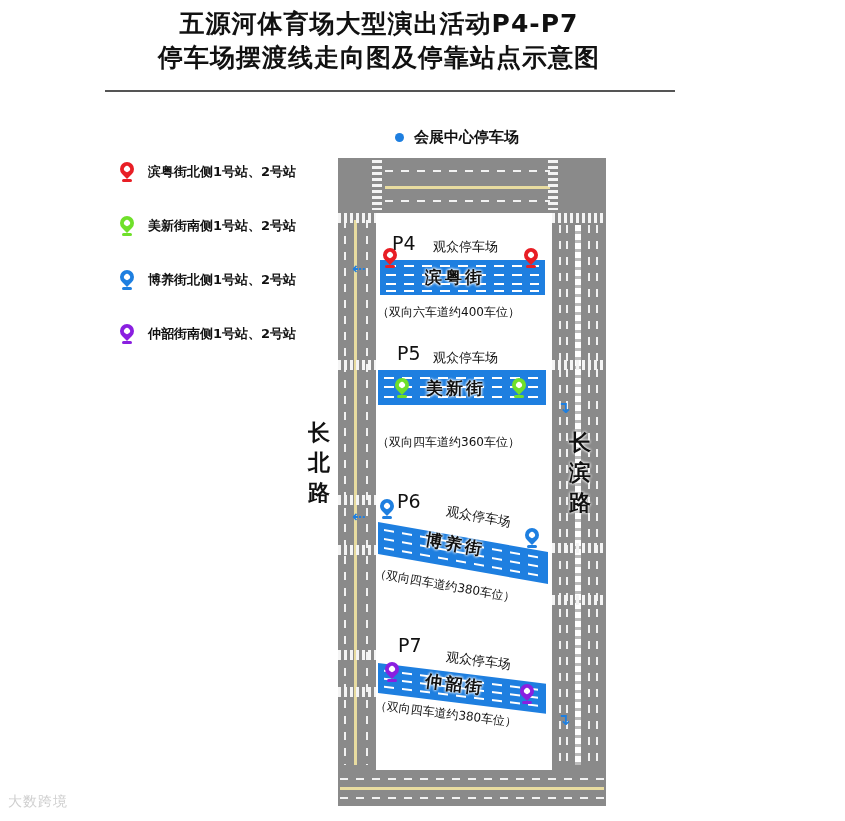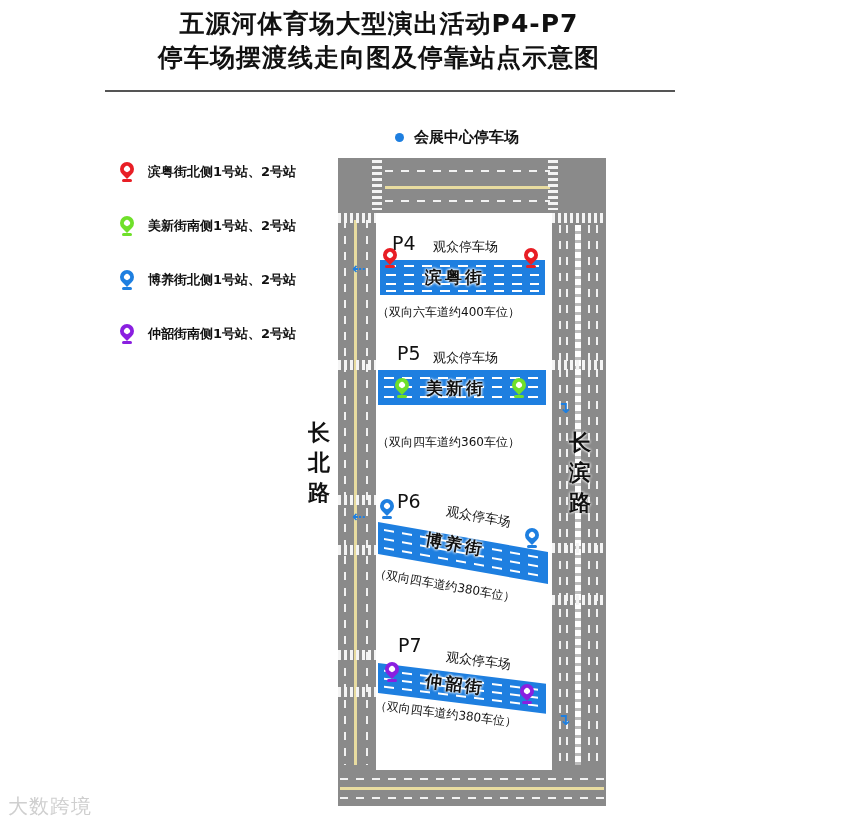--- a/index.html
+++ b/index.html
@@ -24,21 +24,21 @@
   .median{position:absolute;width:6px;background:repeating-linear-gradient(180deg,#fff 0 6px,#bbb 6px 9px);}
   .street{position:absolute;background:#1e7fe0;overflow:hidden;}
   .street .sl{position:absolute;left:6px;right:6px;height:2px;background:repeating-linear-gradient(90deg,#fff 0 10px,transparent 10px 18px);}
   .street-name{position:absolute;font-size:17px;font-weight:bold;color:#111;text-shadow:0 0 3px #fff,0 0 3px #fff,0 0 3px #fff;letter-spacing:3px;white-space:nowrap;}
   .plabel{position:absolute;font-size:19px;color:#111;}
   .lotlabel{position:absolute;font-size:13px;color:#111;}
   .cap{position:absolute;font-size:12px;color:#111;white-space:nowrap;}
   .vroad{position:absolute;font-size:22px;font-weight:bold;width:26px;line-height:30px;text-align:right;text-shadow:0 0 3px #fff,0 0 3px #fff;}
   .arrow{position:absolute;color:#1e7fe0;font-weight:bold;}
   .mpin{position:absolute;}
-  .watermark{position:absolute;left:8px;top:793px;font-size:20px;color:#cfcfcf;letter-spacing:1px;}
+  .watermark{position:absolute;left:8px;top:793px;font-size:14px;color:#cfcfcf;letter-spacing:1px;}
 </style>
 </head>
 <body>
 
 <div class="title t1">五源河体育场大型演出活动P4-P7</div>
 <div class="title t2">停车场摆渡线走向图及停靠站点示意图</div>
 <div class="rule"></div>
 
 <div>
   <div class="legend-item" style="top:160px">

